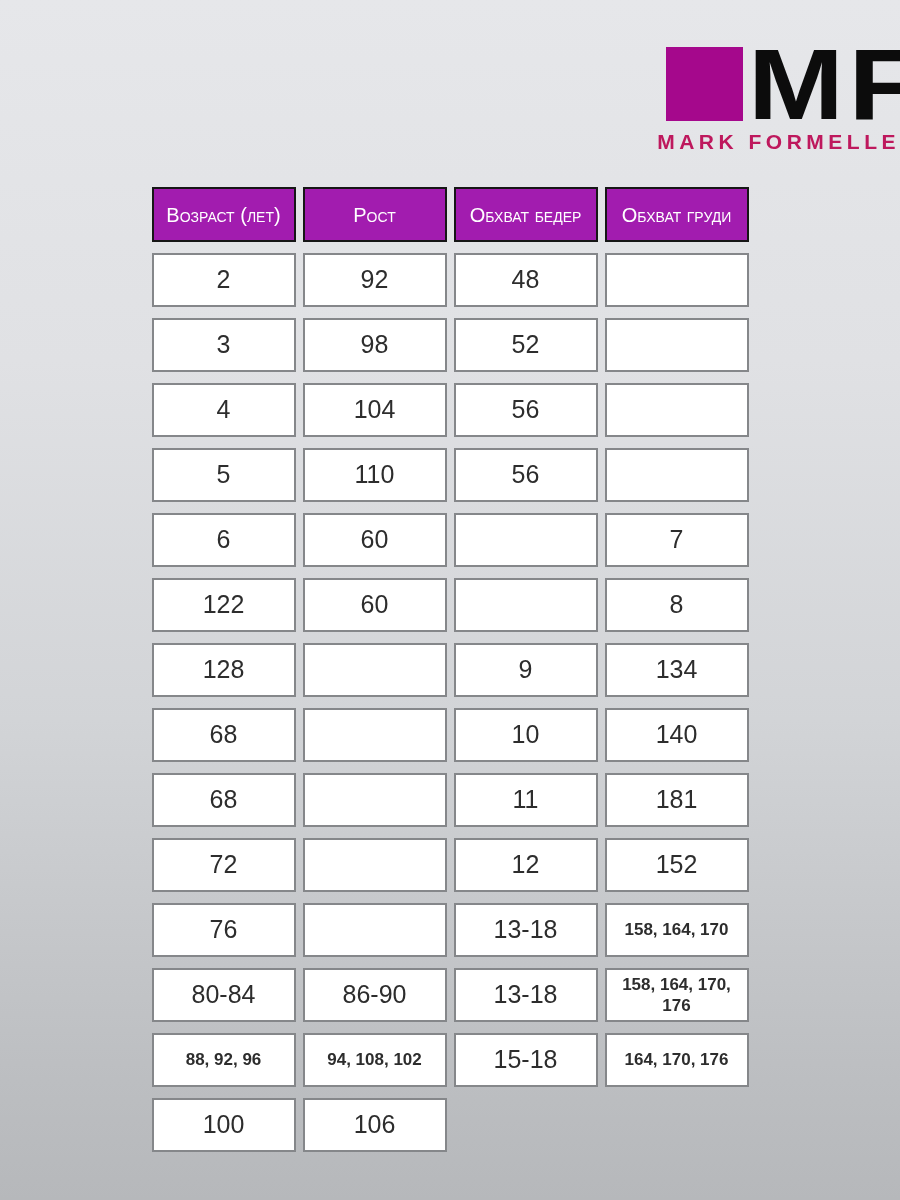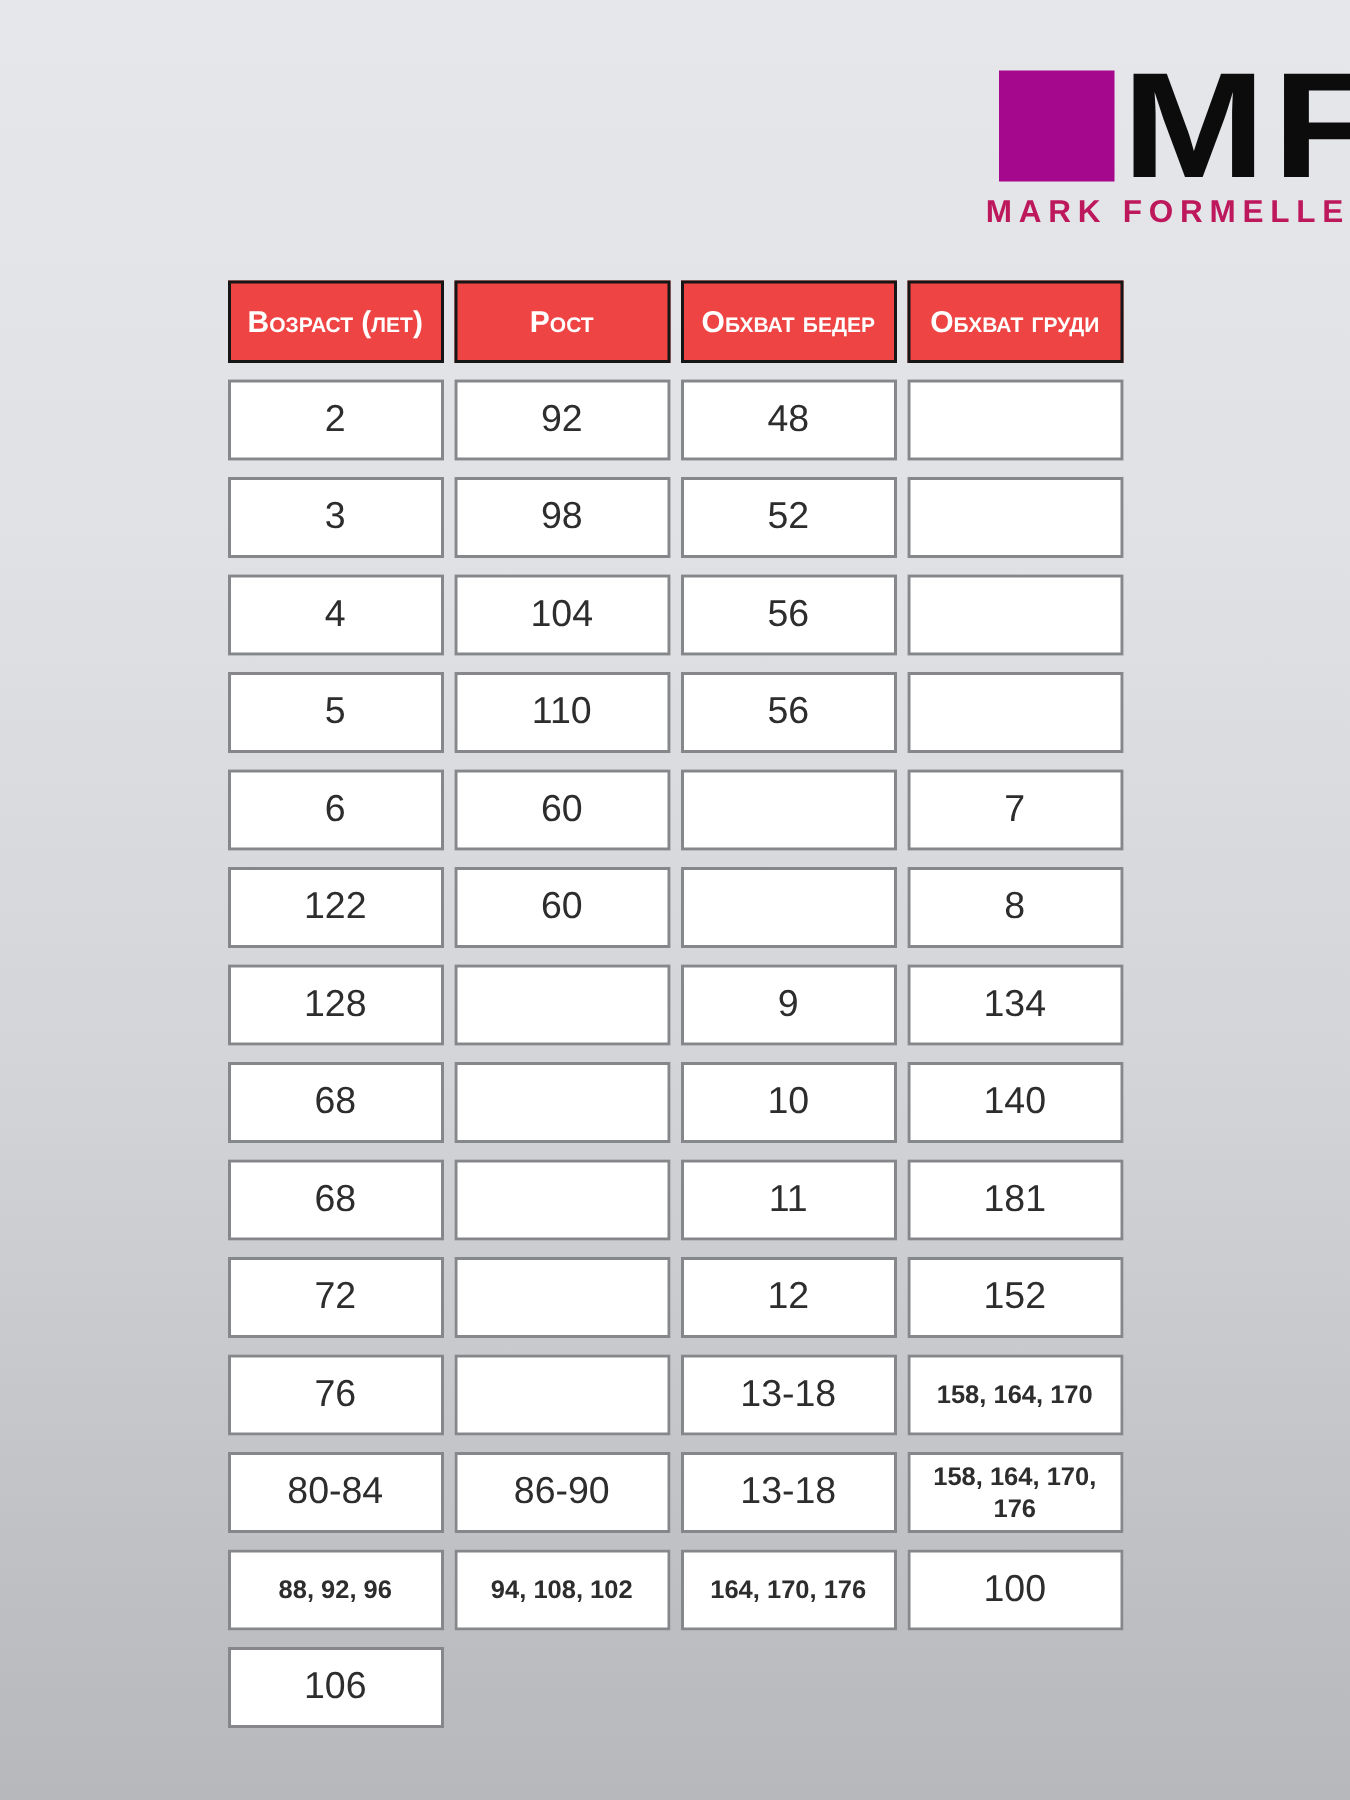--- a/index.html
+++ b/index.html
@@ -48,32 +48,31 @@
     width: 597px;
     margin: 33px auto 0;
     display: grid;
     grid-template-columns: repeat(4, 144px);
     grid-template-rows: 55px;
     grid-auto-rows: 54px;
     column-gap: 7px;
     row-gap: 11px;
   }
   .hcell {
-    background: #ef4444;
+    background: #a21caf;
     border: 2px solid #161616;
     color: #ffffff;
     display: flex;
     align-items: center;
     justify-content: center;
     text-align: center;
     font-variant: small-caps;
     font-size: 20px;
     line-height: 1.2;
     padding: 0 6px;
-    font-weight: bold;
   }
   .cell {
     background: #ffffff;
     border: 2px solid #85878a;
     color: #2d2d2d;
     display: flex;
     align-items: center;
     justify-content: center;
     text-align: center;
     font-size: 25px;
@@ -147,19 +146,20 @@
         <div class="cell">76</div>
         <div class="cell"></div>
         <div class="cell">13-18</div>
         <div class="cell multi">158, 164, 170</div>
         <div class="cell">80-84</div>
         <div class="cell">86-90</div>
         <div class="cell">13-18</div>
         <div class="cell multi">158, 164, 170, 176</div>
         <div class="cell multi">88, 92, 96</div>
         <div class="cell multi">94, 108, 102</div>
+        <div class="cell">15-18</div>
         <div class="cell multi">164, 170, 176</div>
         <div class="cell">100</div>
         <div class="cell">106</div>
       </div>
   </main>
 
 </div>
 
 </body></html>

